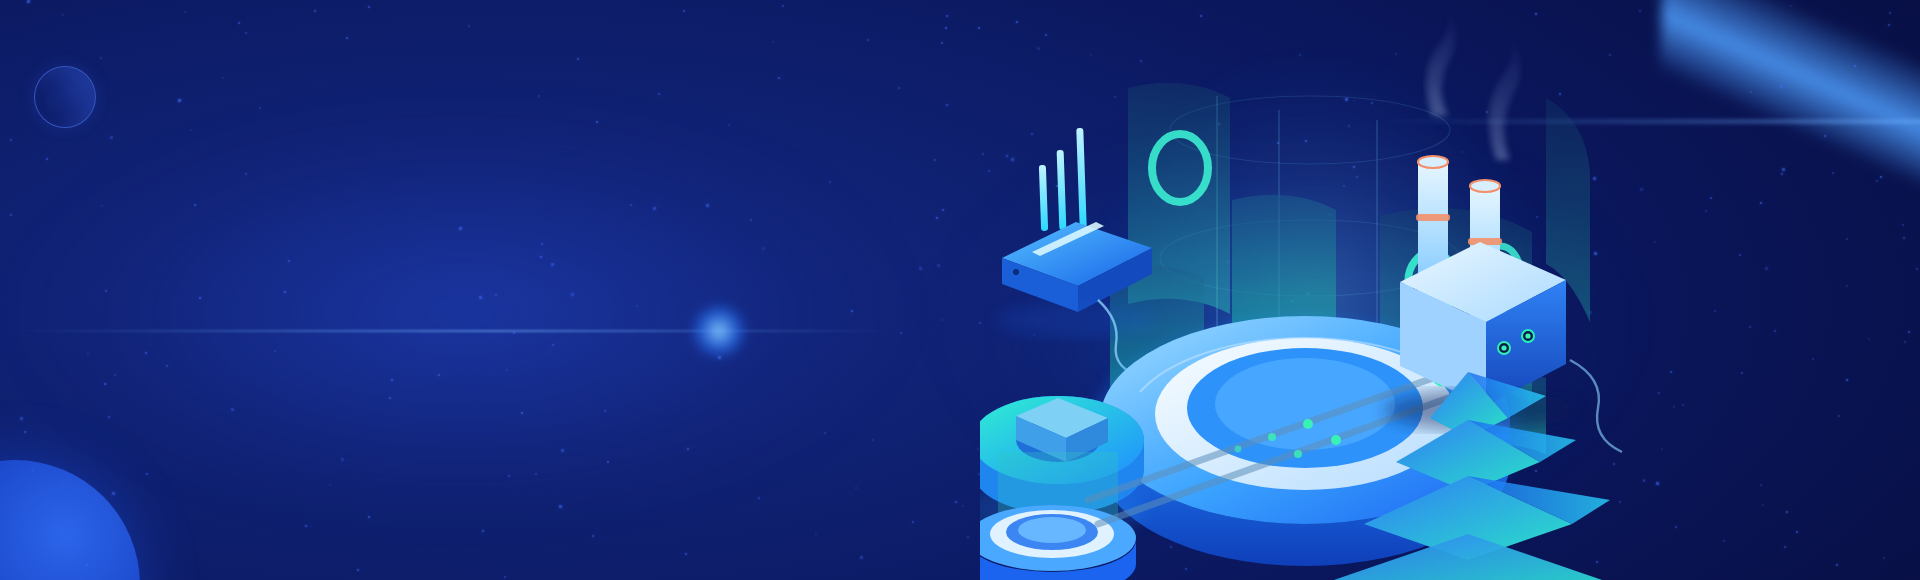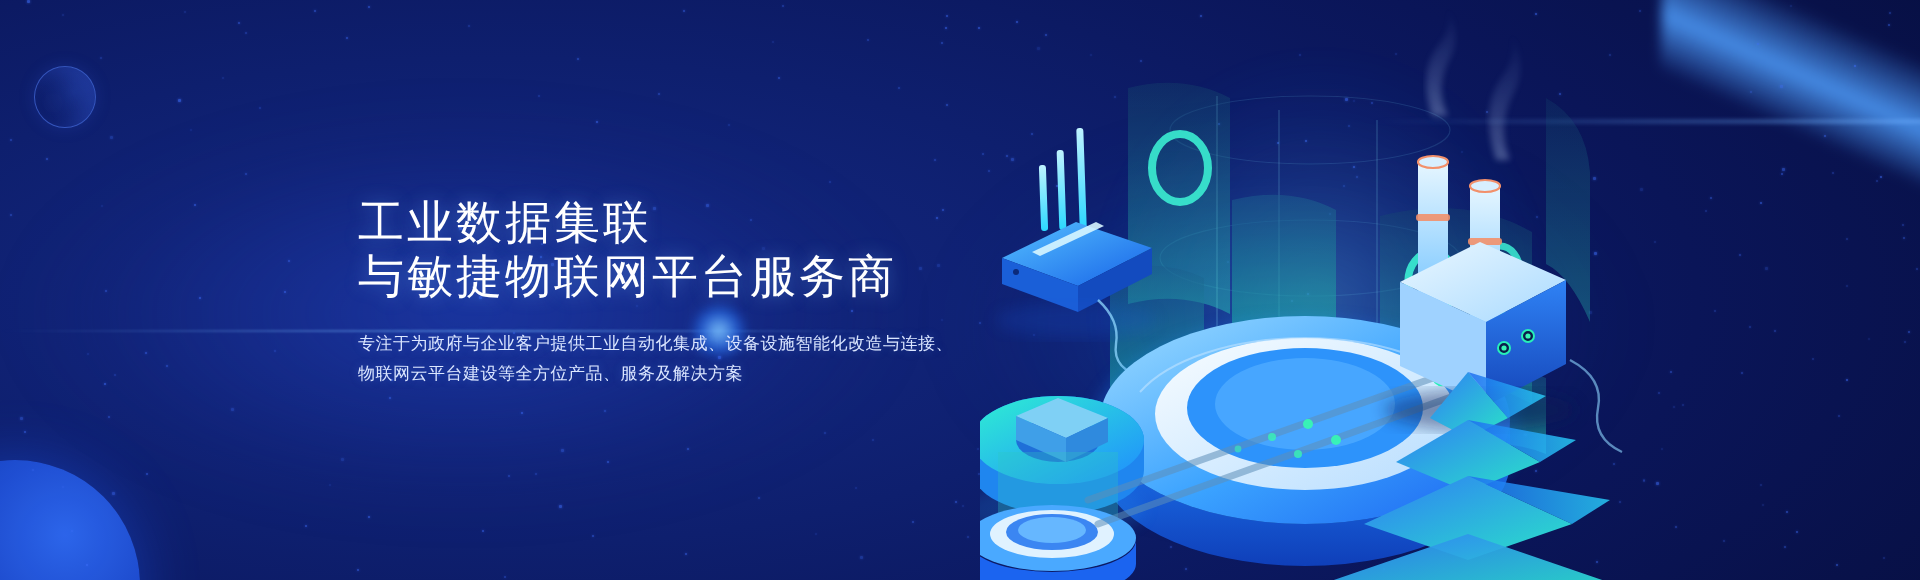--- a/index.html
+++ b/index.html
@@ -340,26 +340,20 @@
         <i style="left:629.9px;top:204.1px;width:2px;height:2px;opacity:0.42"></i>
         <i style="left:1300.8px;top:556.1px;width:2px;height:2px;opacity:0.25"></i>
         <i style="left:1672.8px;top:405.8px;width:2px;height:2px;opacity:0.24"></i>
         <i style="left:1490.9px;top:521.3px;width:3px;height:3px;opacity:0.66"></i>
         <i style="left:919.4px;top:266.7px;width:3px;height:3px;opacity:0.32"></i>
         <i style="left:1317.5px;top:491.2px;width:2px;height:2px;opacity:0.58"></i>
         <i style="left:1005.6px;top:155.2px;width:2px;height:2px;opacity:0.56"></i>
       </div>
   </div>
 
-  <div class="copy">
-    <div class="headline">工业数据集联</div>
-    <div class="headline">与敏捷物联网平台服务商</div>
-    <div class="subcopy">专注于为政府与企业客户提供工业自动化集成、设备设施智能化改造与连接、</div>
-    <div class="subcopy" style="margin-top:0">物联网云平台建设等全方位产品、服务及解决方案</div>
-  </div>
 
   <div class="art">
   <svg width="940" height="580" viewBox="0 0 940 580" xmlns="http://www.w3.org/2000/svg">
     <defs>
       <linearGradient id="gTeal" x1="0" y1="0" x2="0" y2="1">
         <stop offset="0%" stop-color="#1d5f8e" stop-opacity=".75"></stop>
         <stop offset="55%" stop-color="#1fb9a8" stop-opacity=".80"></stop>
         <stop offset="100%" stop-color="#3ef3d0" stop-opacity=".92"></stop>
       </linearGradient>
       <linearGradient id="gTeal2" x1="0" y1="0" x2="0" y2="1">

